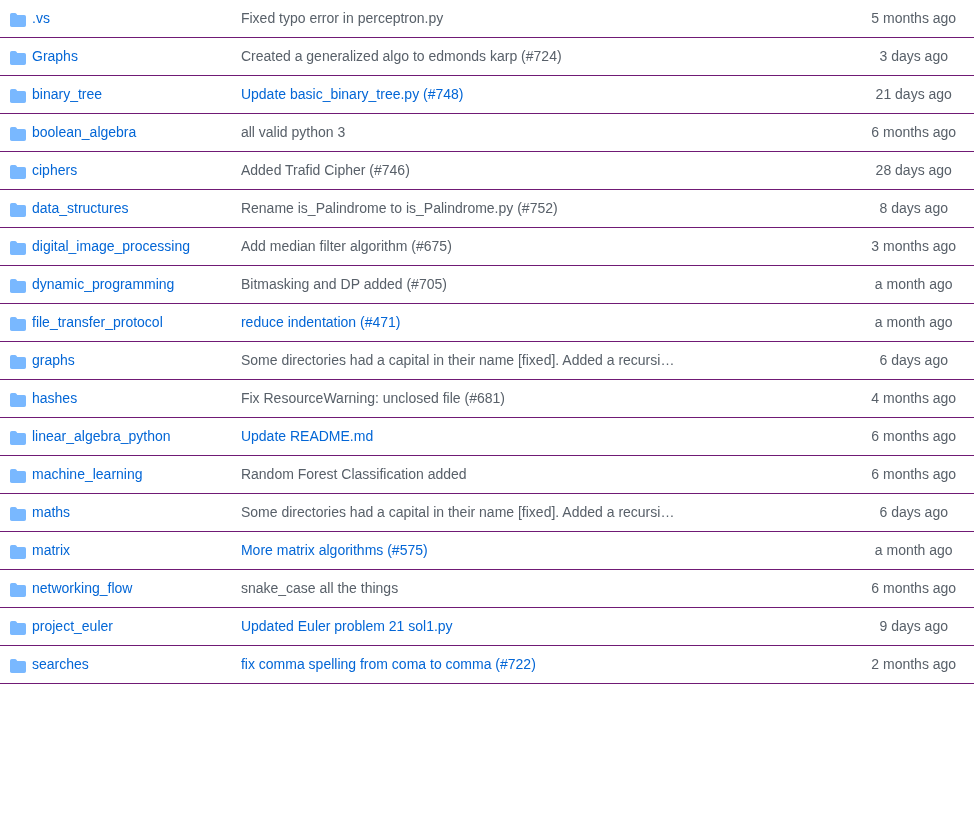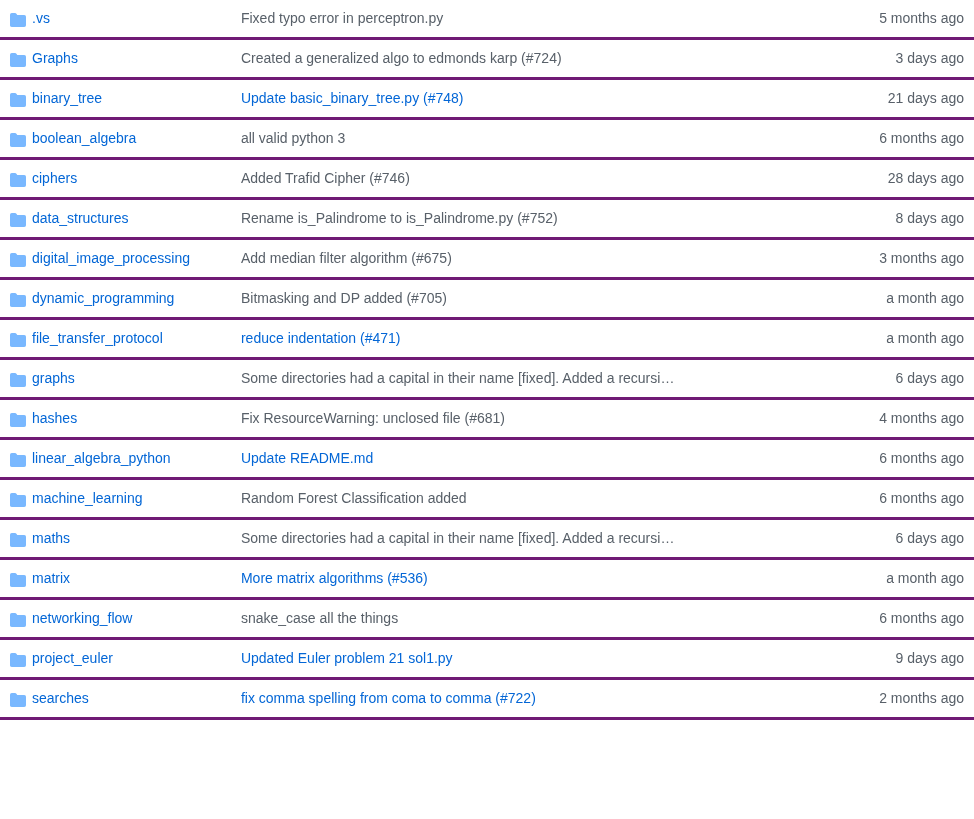--- a/index.html
+++ b/index.html
@@ -7,38 +7,38 @@
       font-family: -apple-system, BlinkMacSystemFont, "Segoe UI", Helvetica, Arial, sans-serif;
       font-size: 14px;
       background: #fff;
       color: #24292e;
     }
     .repo-table {
       width: 100%;
       border-collapse: collapse;
     }
     .repo-table tr {
-      border-bottom: 3px solid #701a75;
+      border-bottom: 1px solid #701a75;
       margin-left: 12px;
     }
     .repo-table td {
       padding: 8px 10px;
       vertical-align: middle;
       line-height: 1.5;
     }
     .col-name {
       width: 230px;
       white-space: nowrap;
     }
     .col-message {
       width: 620px;
     }
     .col-time {
       width: 120px;
-      text-align: right;
+      text-align: center;
       color: #586069;
       white-space: nowrap;
     }
     .folder-icon {
       display: inline-block;
       width: 16px;
       height: 14px;
       margin-right: 6px;
       vertical-align: middle;
       flex-shrink: 0;
@@ -240,21 +240,21 @@
       </tr>
       <tr>
         <td class="col-name">
           <div class="name-cell">
             <span class="folder-icon"><svg class="folder-svg" viewBox="0 0 16 16" width="16" height="16" aria-hidden="true">
   <path fill-rule="evenodd" d="M1.75 1A1.75 1.75 0 000 2.75v10.5C0 14.216.784 15 1.75 15h12.5A1.75 1.75 0 0016 13.25v-8.5A1.75 1.75 0 0014.25 3H7.5a.25.25 0 01-.2-.1l-.9-1.2C6.07 1.26 5.55 1 5 1H1.75z"></path>
 </svg></span>
             <a class="folder-link" href="#">matrix</a>
           </div>
         </td>
-        <td class="col-message"><a class="commit-link" href="#">More matrix algorithms (#536)</a></td>
+        <td class="col-message"><a class="commit-link" href="#">More matrix algorithms (#575)</a></td>
         <td class="col-time">a month ago</td>
       </tr>
       <tr>
         <td class="col-name">
           <div class="name-cell">
             <span class="folder-icon"><svg class="folder-svg" viewBox="0 0 16 16" width="16" height="16" aria-hidden="true">
   <path fill-rule="evenodd" d="M1.75 1A1.75 1.75 0 000 2.75v10.5C0 14.216.784 15 1.75 15h12.5A1.75 1.75 0 0016 13.25v-8.5A1.75 1.75 0 0014.25 3H7.5a.25.25 0 01-.2-.1l-.9-1.2C6.07 1.26 5.55 1 5 1H1.75z"></path>
 </svg></span>
             <a class="folder-link" href="#">networking_flow</a>
           </div>

